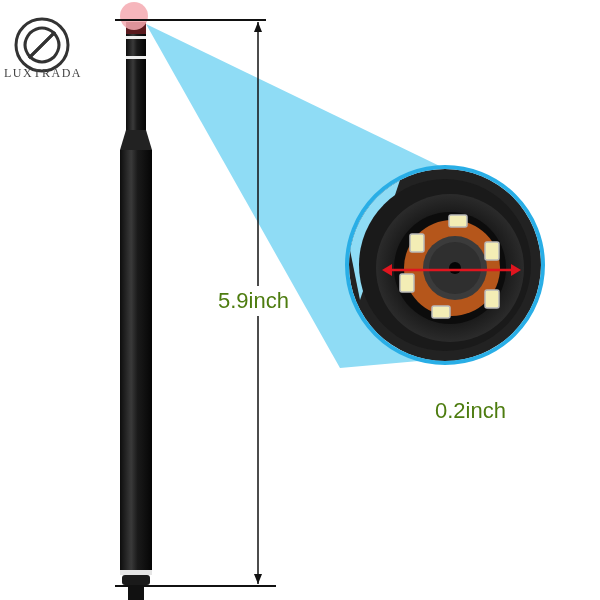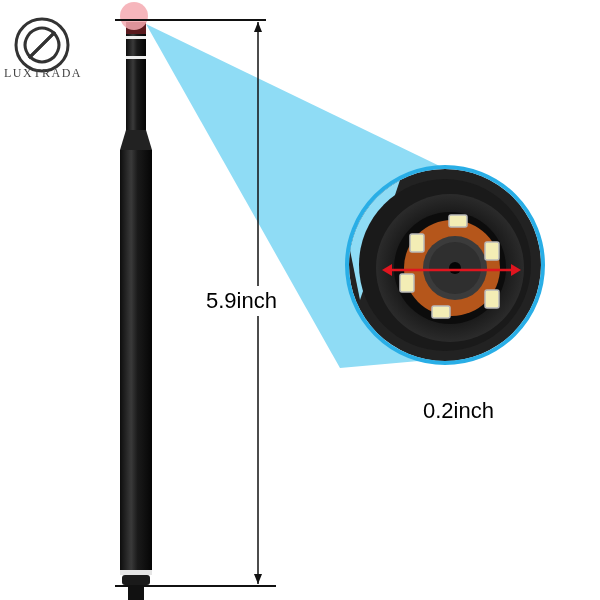--- a/index.html
+++ b/index.html
@@ -1,21 +1,21 @@
 <!DOCTYPE html>
 <html><head>
 <meta charset="utf-8">
 <style>
   html,body{margin:0;padding:0;background:#fff;}
   body{width:600px;height:600px;position:relative;overflow:hidden;font-family:"Liberation Sans",sans-serif;}
   .abs{position:absolute;}
   #logo{left:12px;top:10px;width:60px;height:70px;}
   #logo-text{left:4px;top:66px;width:76px;text-align:center;font-family:"Liberation Serif",serif;font-size:12px;letter-spacing:1.5px;color:#444;}
   #scene{left:0;top:0;width:600px;height:600px;}
-  .label{font-size:22px;color:#000000;}
+  .label{font-size:22px;color:#4d7c0f;margin-left:12px;}
   #len-label{left:206px;top:286px;background:#fff;padding:2px 0;}
   #dia-label{left:423px;top:398px;}
 </style>
 </head>
 <body>
 
 <svg id="scene" class="abs" viewBox="0 0 600 600" xmlns="http://www.w3.org/2000/svg">
   <defs>
     <linearGradient id="rod" x1="0" x2="1" y1="0" y2="0">
       <stop offset="0" stop-color="#0d0d0d"></stop>

